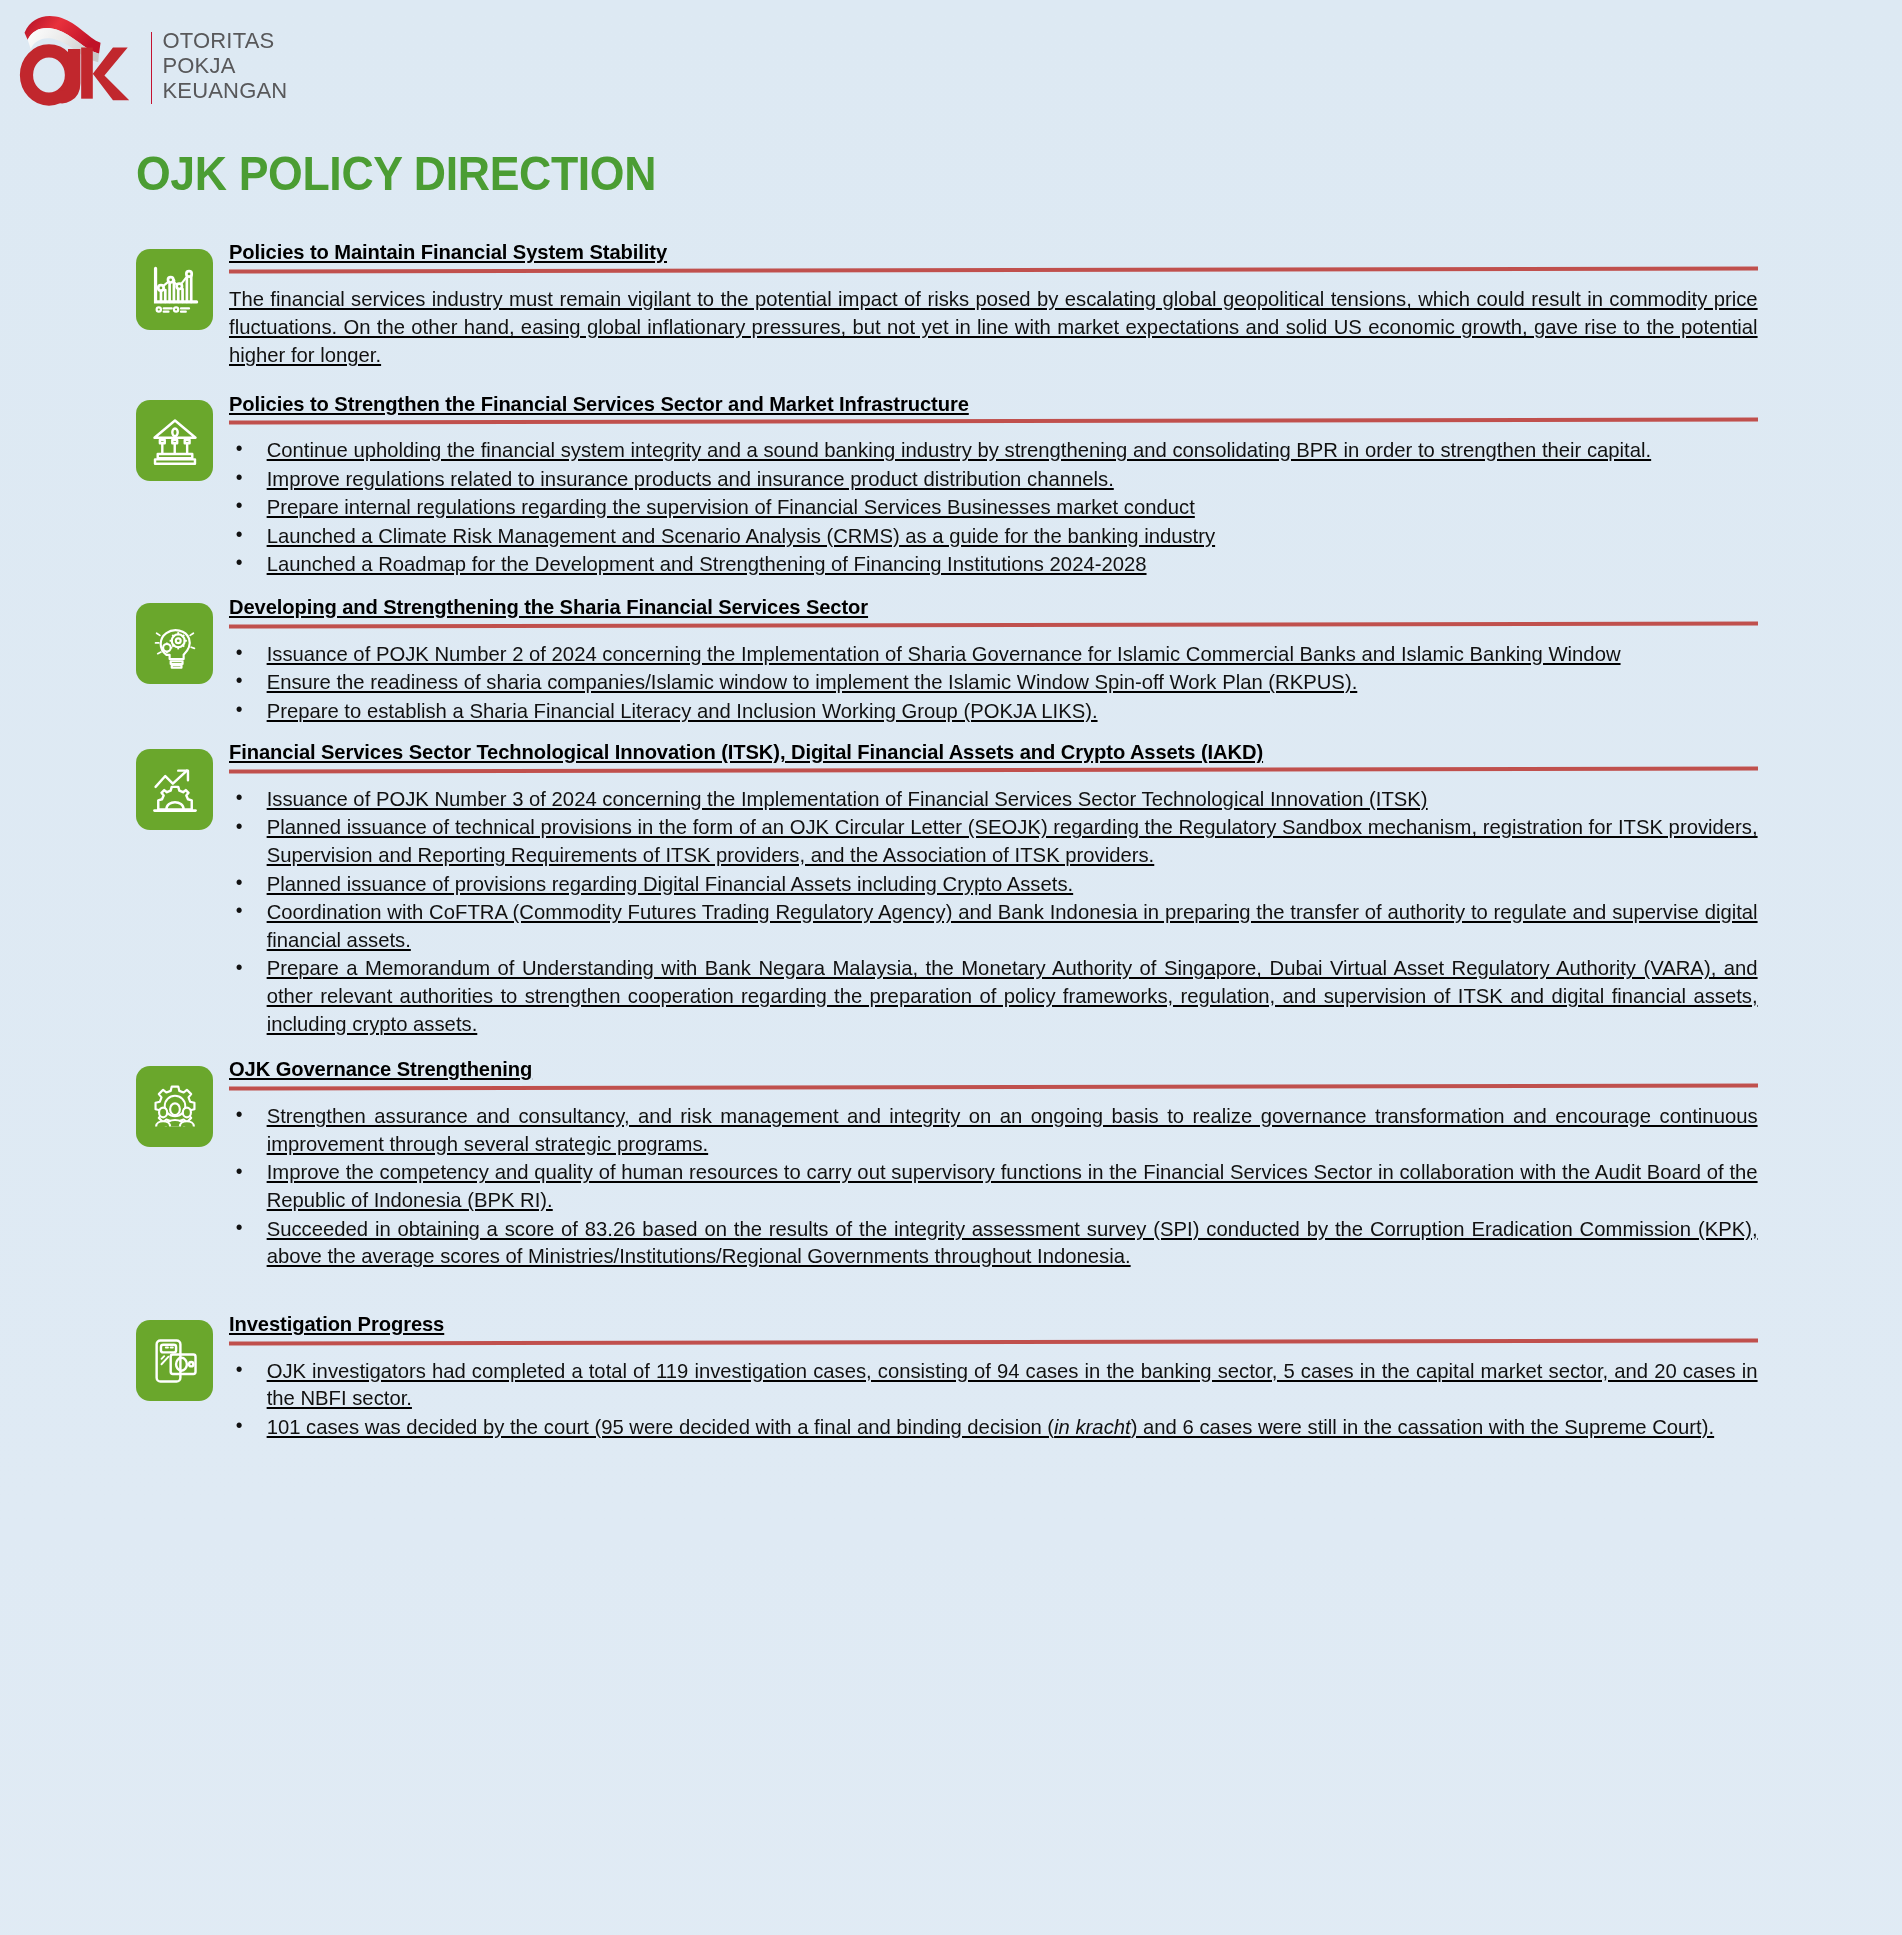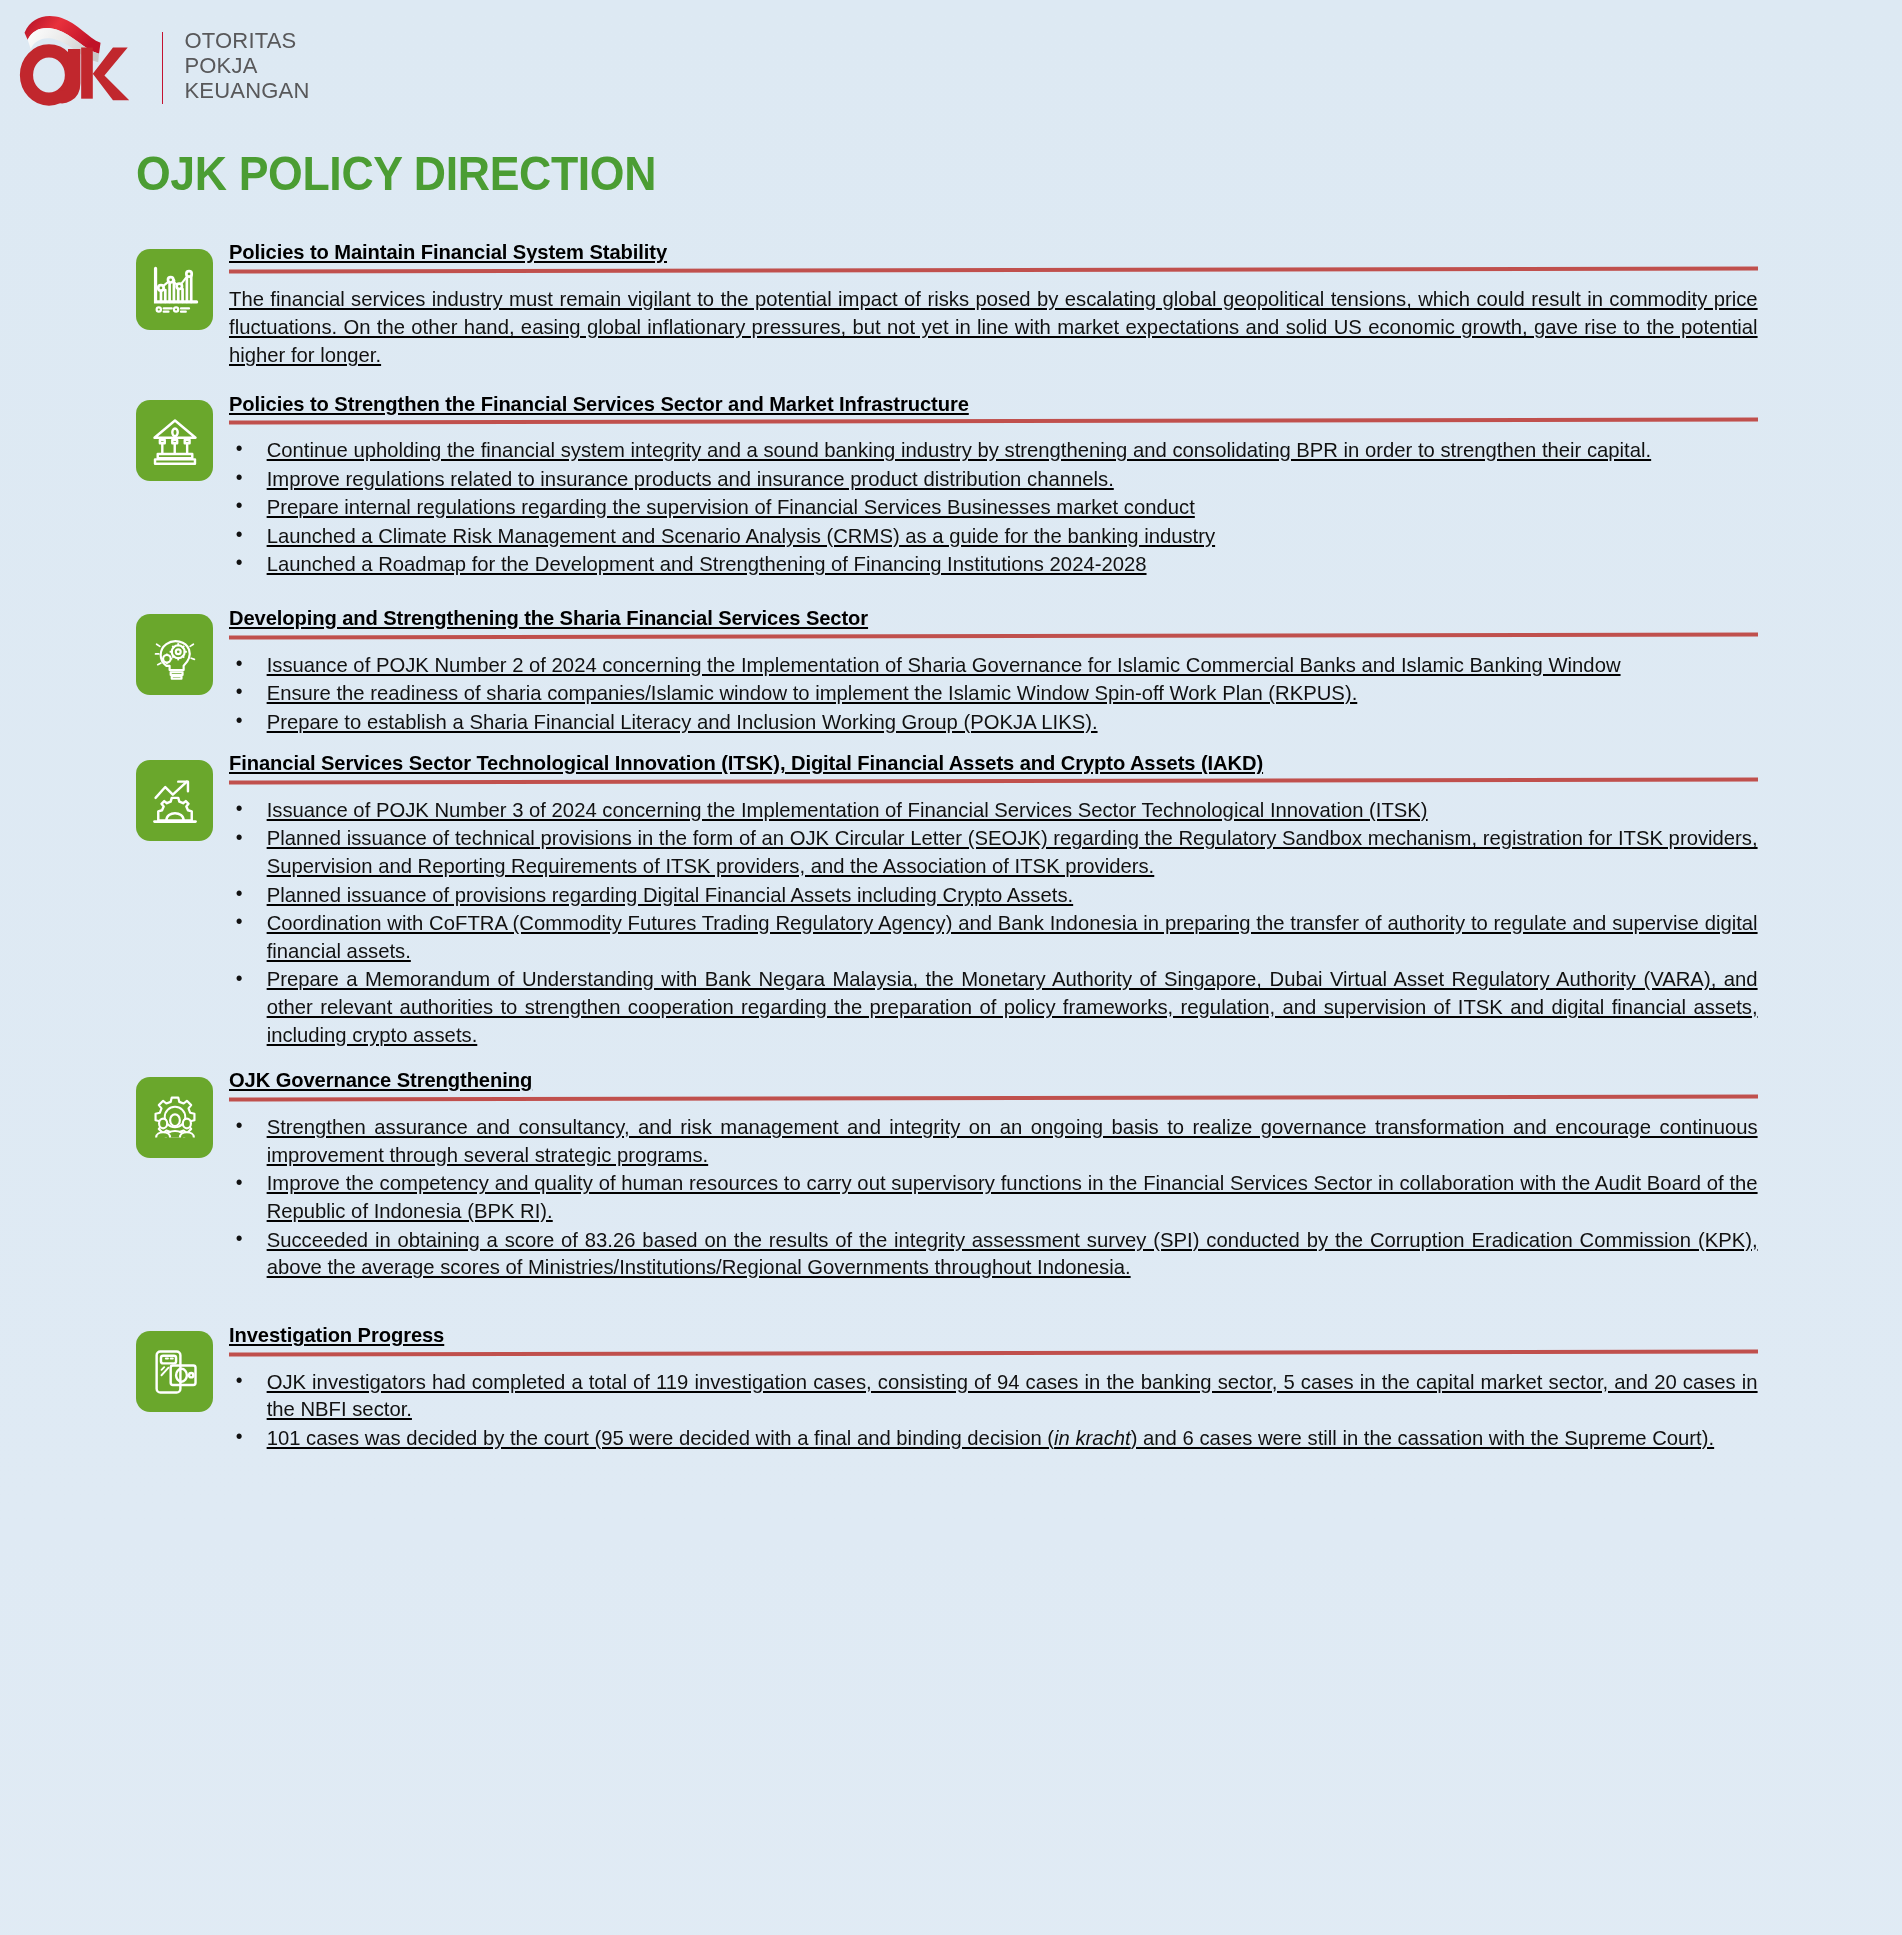--- a/index.html
+++ b/index.html
@@ -16,21 +16,21 @@
     height: 2554px;
     background: linear-gradient(180deg, #dde9f3 0%, #dfeaf4 60%, #e2ecf5 100%);
     overflow: hidden;
   }
 
   
   .logo-wrap {
     position: absolute;
     left: 15.5px; top: 3.9px;
     width: 294px; height: 112px;
-    display: flex; align-items: center; justify-content: space-between;
+    display: flex; align-items: center;
   }
   .logo-mark { width: 128px; height: 105px; position: relative; }
   .logo-divider {
     width: 1.9px; height: 72px; background: #c41230; margin-left: 7px; margin-top: 15.5px;
   }
   .logo-text {
     margin-left: 10px; margin-top: 13px;
     color: #58585a;
     font-size: 22px; line-height: 1.12; font-weight: 400;
     letter-spacing: 0.2px;
@@ -216,21 +216,21 @@
         <ul class="bullets">
           <li>Continue upholding the financial system integrity and a sound banking industry by strengthening and consolidating BPR in order to strengthen their capital.</li>
           <li class="single">Improve regulations related to insurance products and insurance product distribution channels.</li>
           <li class="single">Prepare internal regulations regarding the supervision of Financial Services Businesses market conduct</li>
           <li class="single">Launched a Climate Risk Management and Scenario Analysis (CRMS) as a guide for the banking industry</li>
           <li class="single">Launched a Roadmap for the Development and Strengthening of Financing Institutions 2024-2028</li>
         </ul>
       </div>
     </div>
 
-    <div class="section" style="margin-top:28px;">
+    <div class="section" style="margin-top:17px;">
       <div class="sec-icon">
         <svg viewBox="0 0 100 100" fill="none" stroke="#fff" stroke-width="4" stroke-linejoin="round">
           <path d="M34 70 C 20 60, 20 40, 34 30 C 48 20, 70 24, 76 40 C 80 52, 74 62, 66 70 L 66 78 L 40 78 L 40 70 Z"></path>
           <rect x="42" y="82" width="22" height="5"></rect>
             <rect x="44" y="89" width="18" height="5"></rect>
           <circle cx="56" cy="44" r="12" stroke-width="4"></circle>
           <g stroke-width="3.5">
             <line x1="56" y1="28" x2="56" y2="34"></line>
               <line x1="56" y1="54" x2="56" y2="60"></line>
             <line x1="40" y1="44" x2="46" y2="44"></line>

